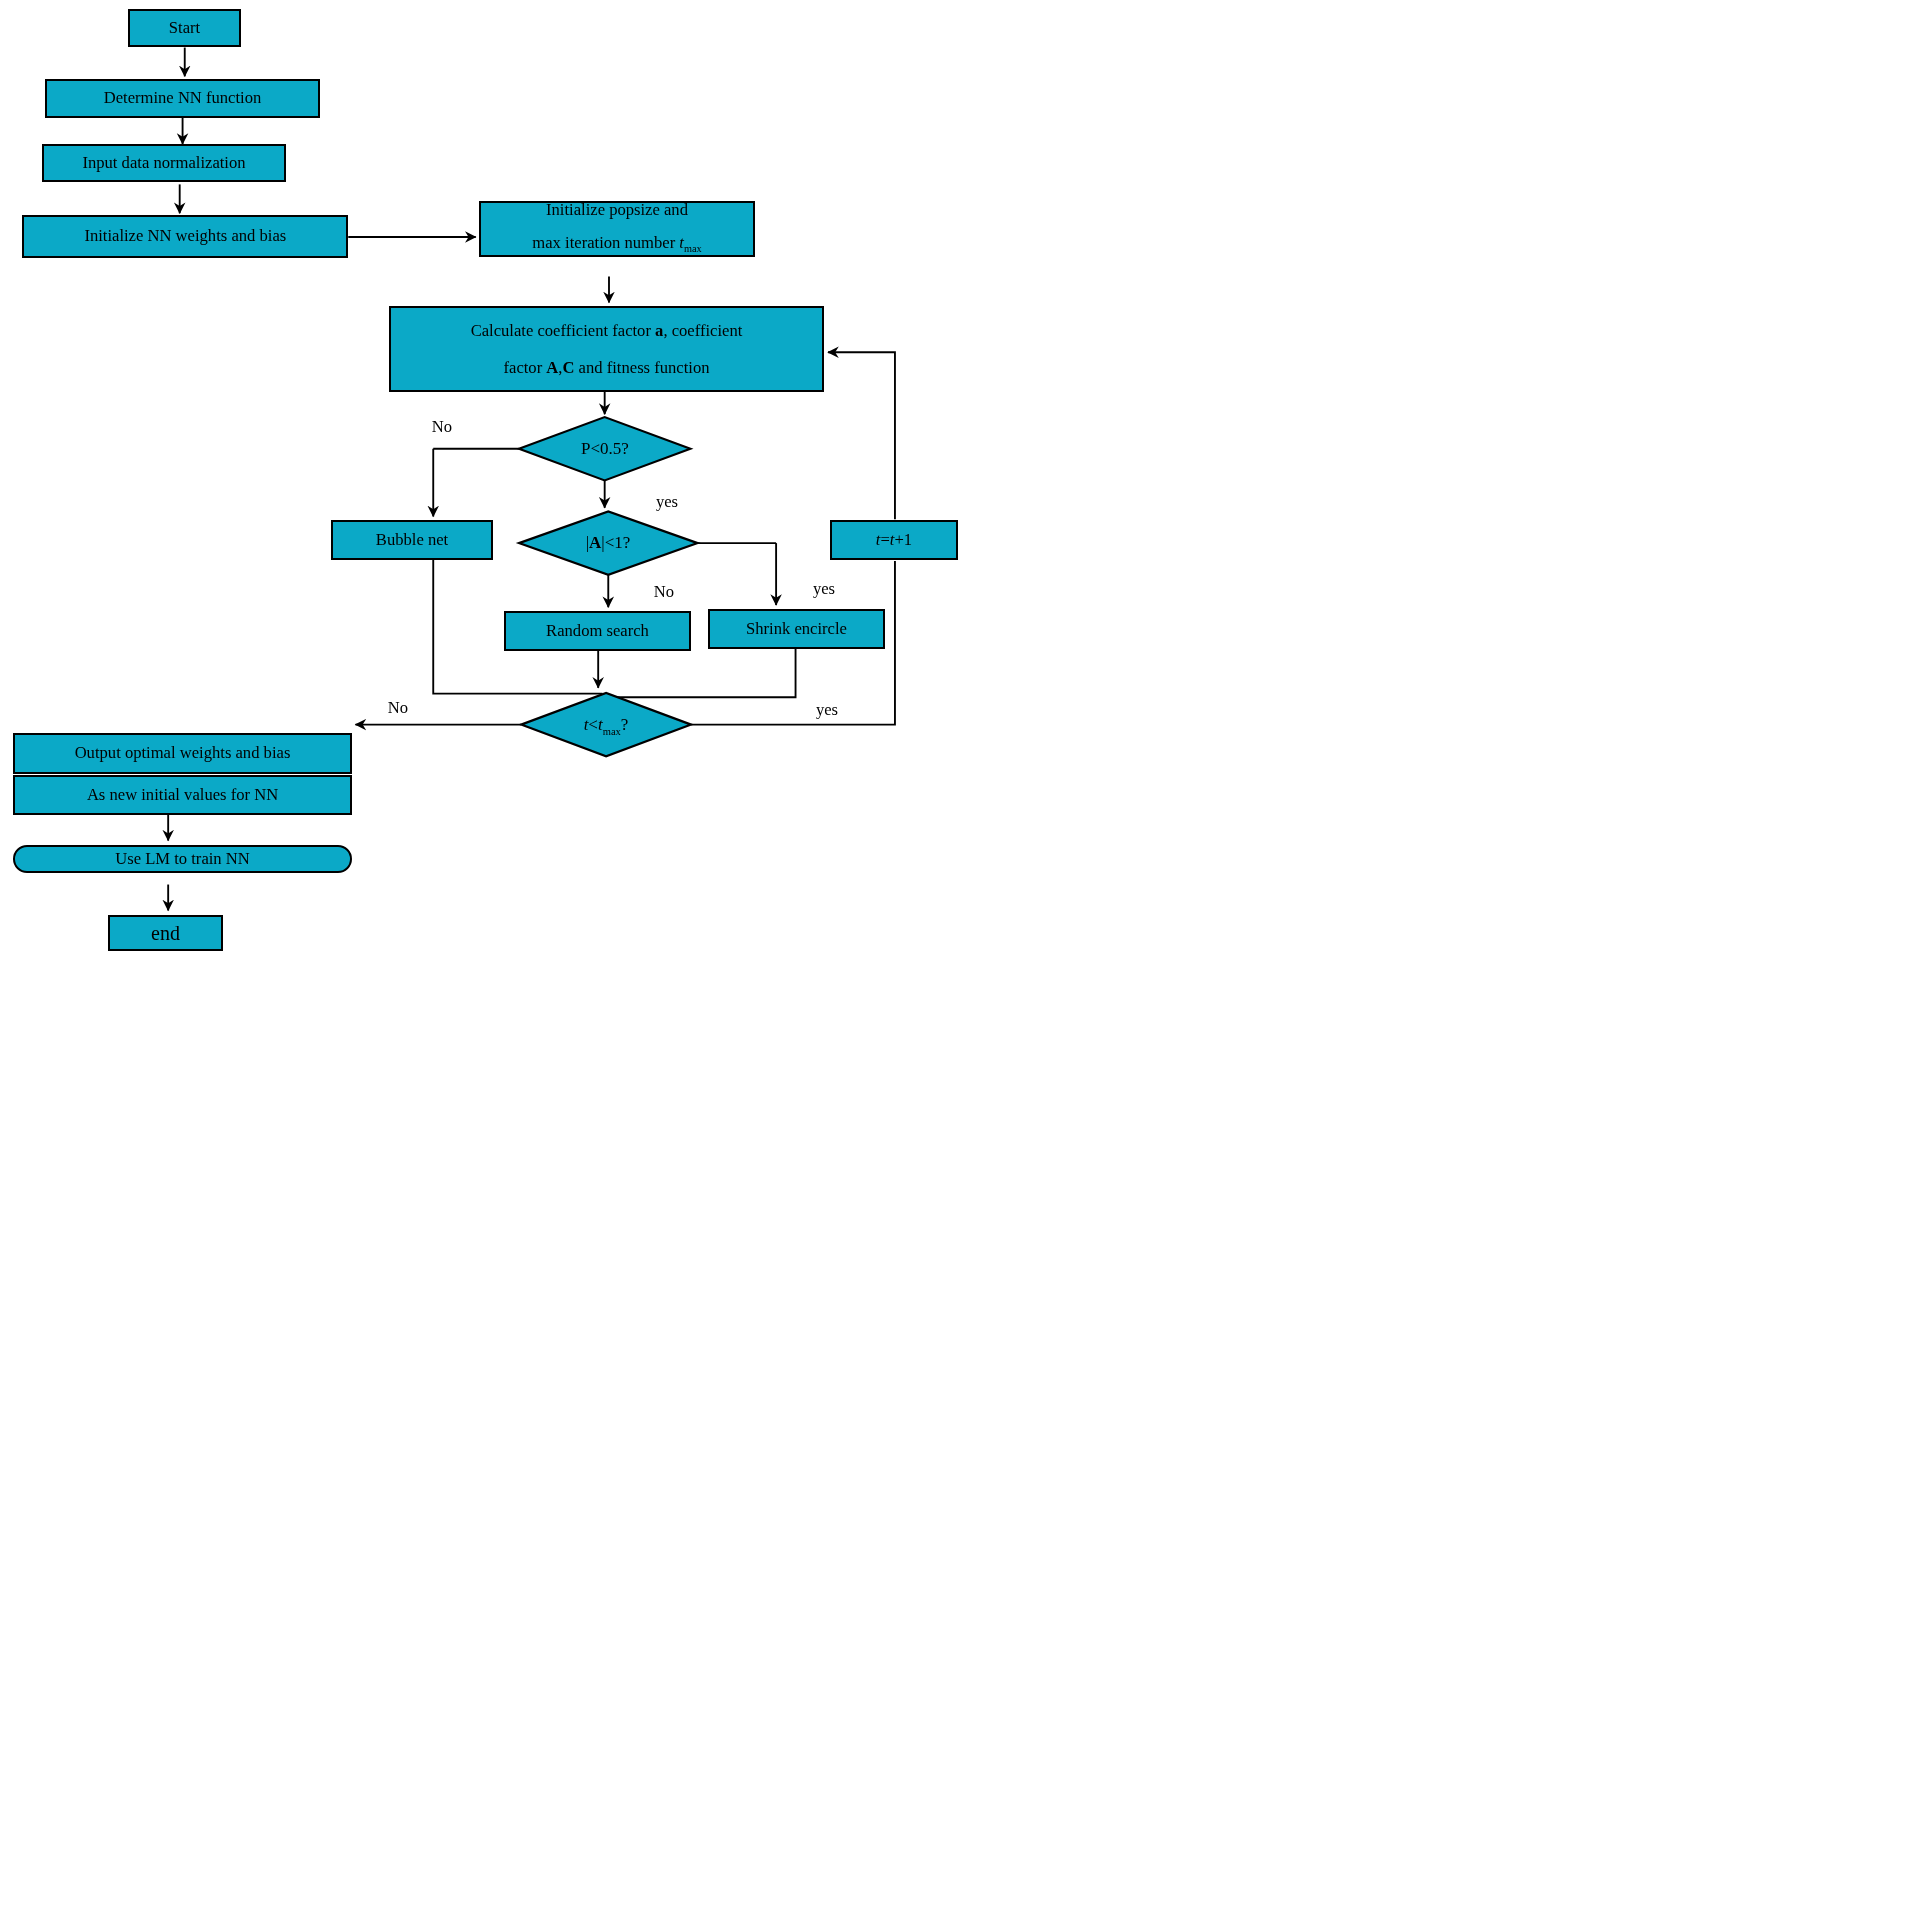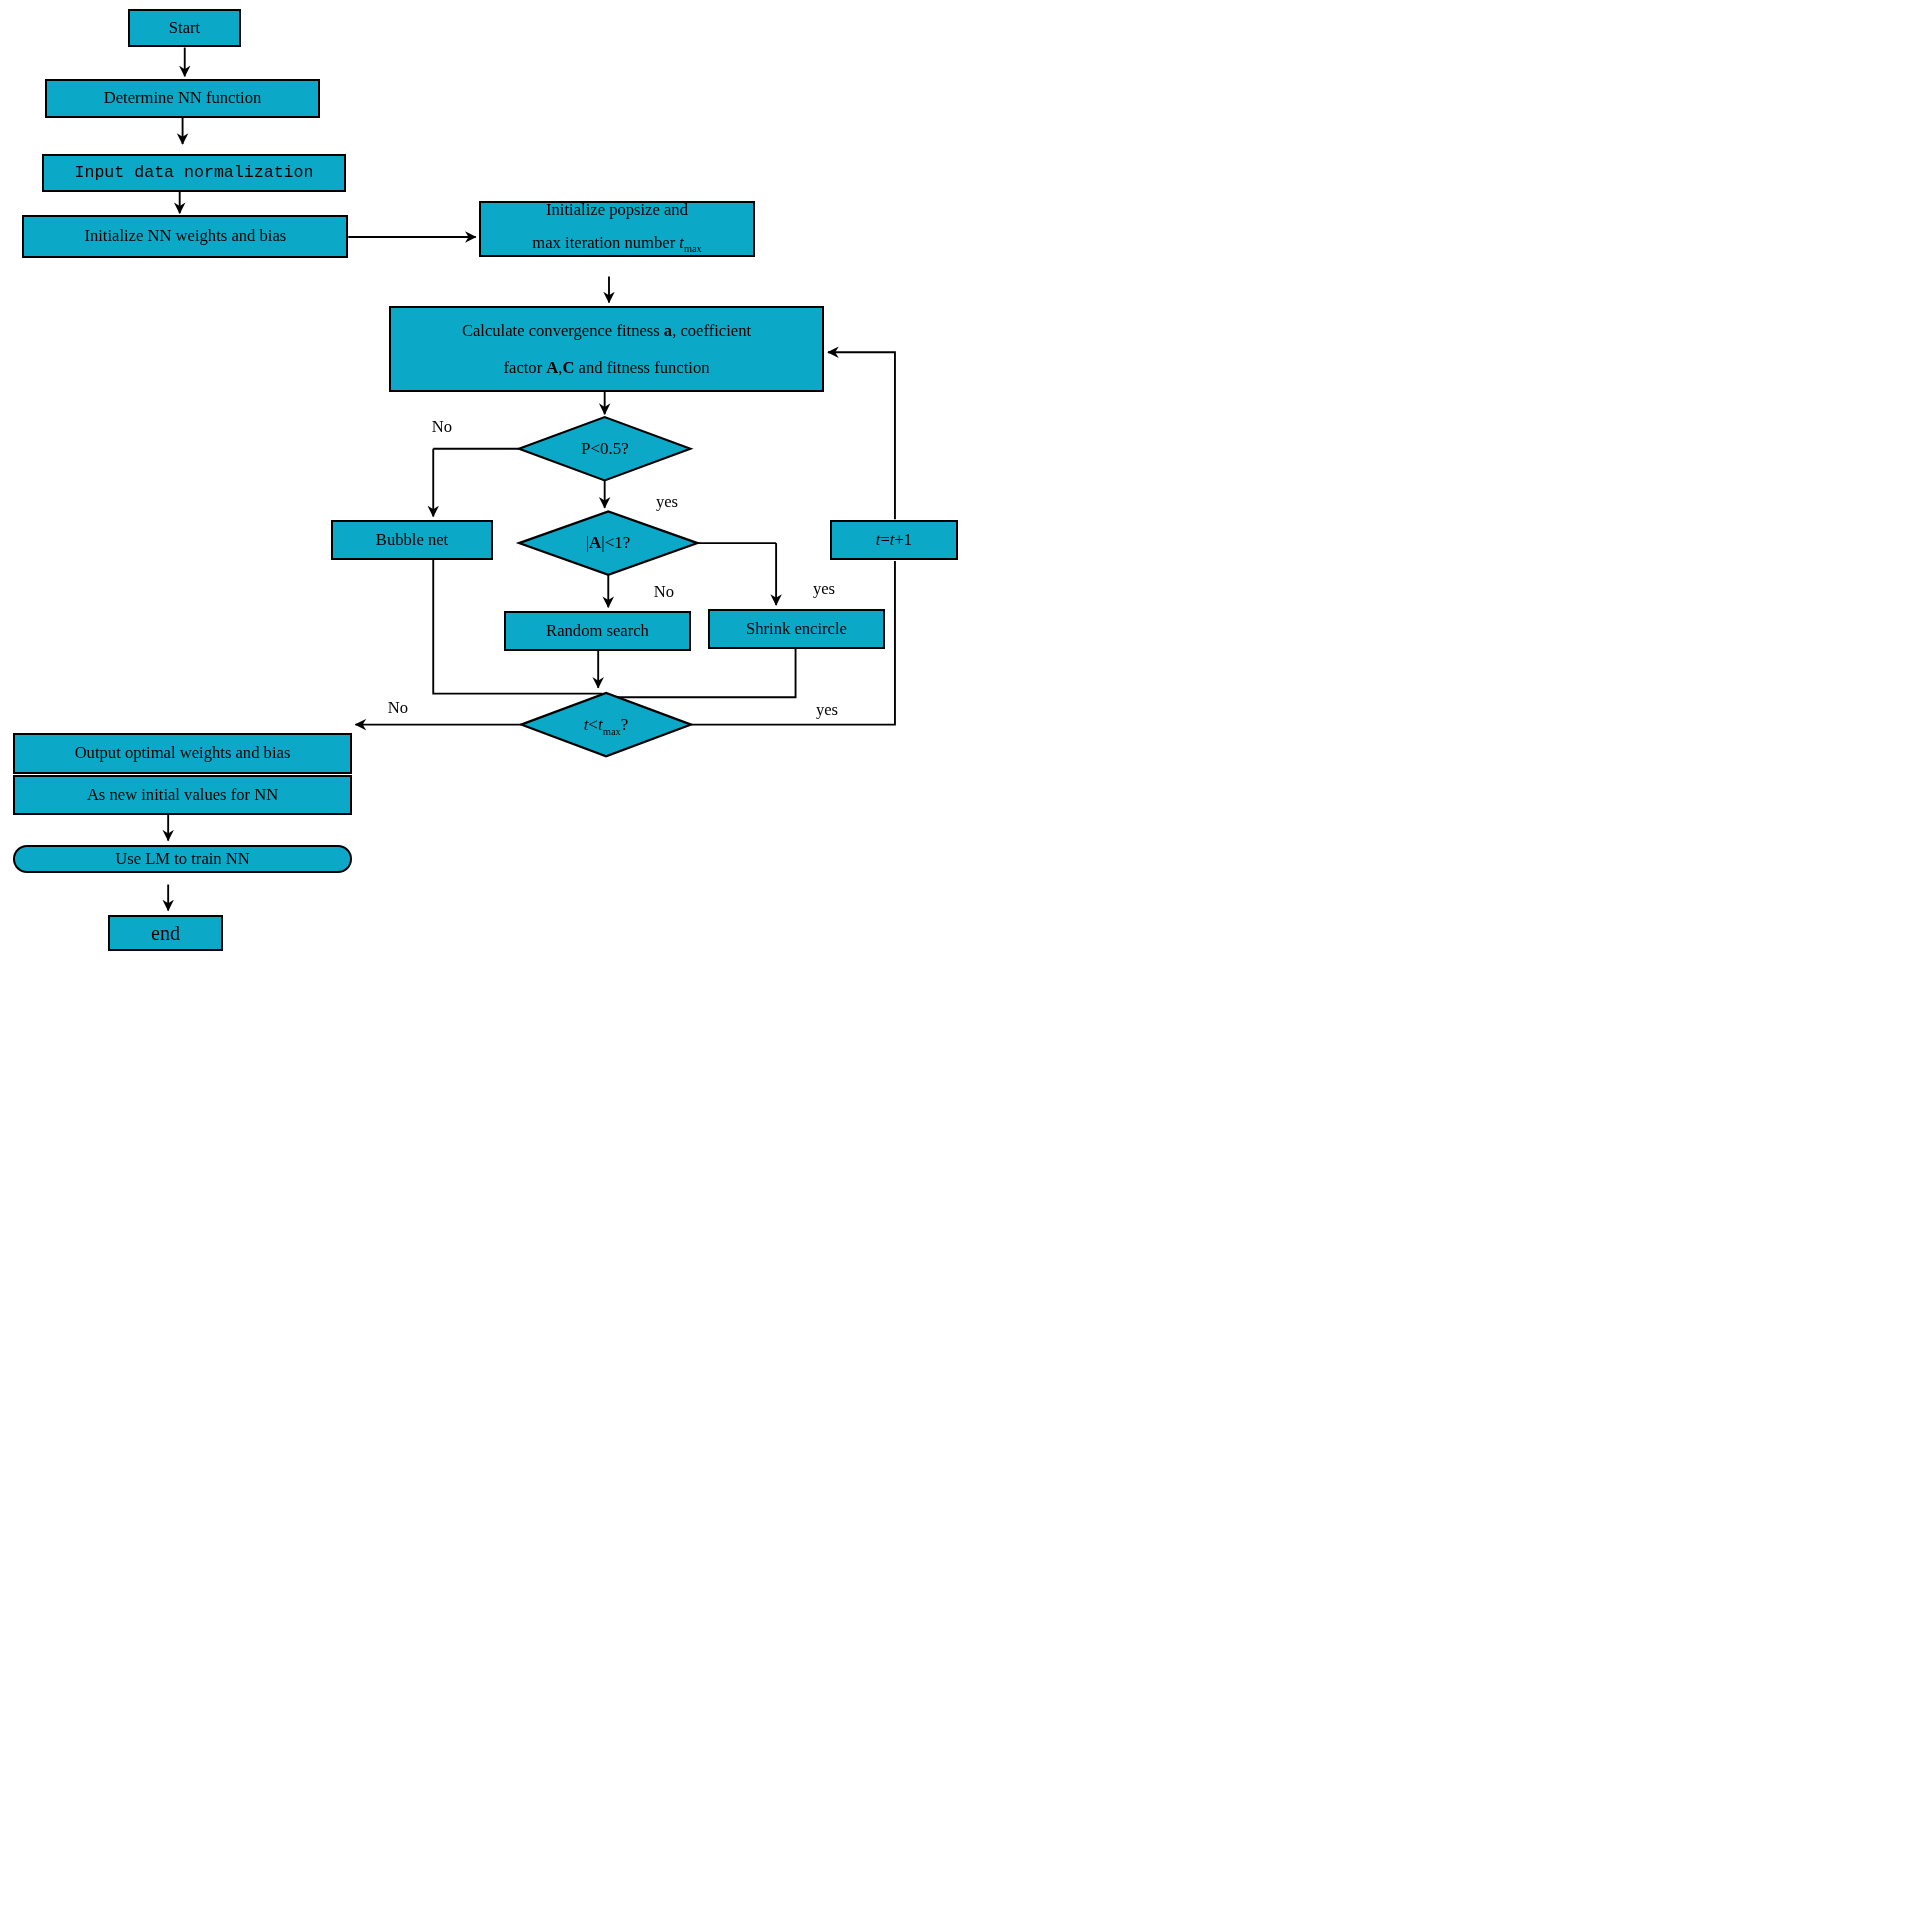--- a/index.html
+++ b/index.html
@@ -86,35 +86,35 @@
   </svg>
 
   <div class="node" style="left:128px;top:9.4px;width:113px;height:38px;">
     <span>Start</span>
   </div>
 
   <div class="node" style="left:45px;top:79px;width:275px;height:39px;">
     <span>Determine NN function</span>
   </div>
 
-  <div class="node" style="left:42px;top:154px;width:304px;height:38px;font-family:Liberation Mono, monospace;">
+  <div class="node" style="left:42px;top:144px;width:244px;height:38px;">
     <span>Input data normalization</span>
   </div>
 
   <div class="node" style="left:22.3px;top:215px;width:326px;height:43px;">
     <span>Initialize NN weights and bias</span>
   </div>
 
   <div class="node two-line" style="left:479px;top:201px;width:276px;height:56px;">
     <span class="ln">Initialize popsize and</span>
     <span class="ln"><span>max iteration number </span><i>t</i><sub>max</sub></span>
   </div>
 
   <div class="node two-line calc" style="left:389px;top:306px;width:435px;height:86px;">
-    <span class="ln"><span>Calculate convergence fitness </span><b>a</b><span>, coefficient</span></span>
+    <span class="ln"><span>Calculate coefficient factor </span><b>a</b><span>, coefficient</span></span>
     <span class="ln"><span>factor </span><b>A</b><span>,</span><b>C</b><span> and fitness function</span></span>
   </div>
 
   <div class="node" style="left:331px;top:520px;width:162px;height:40px;">
     <span>Bubble net</span>
   </div>
 
   <div class="node" style="left:830px;top:520px;width:128px;height:40px;">
     <span><i>t</i><span>=</span><i>t</i><span>+1</span></span>
   </div>

